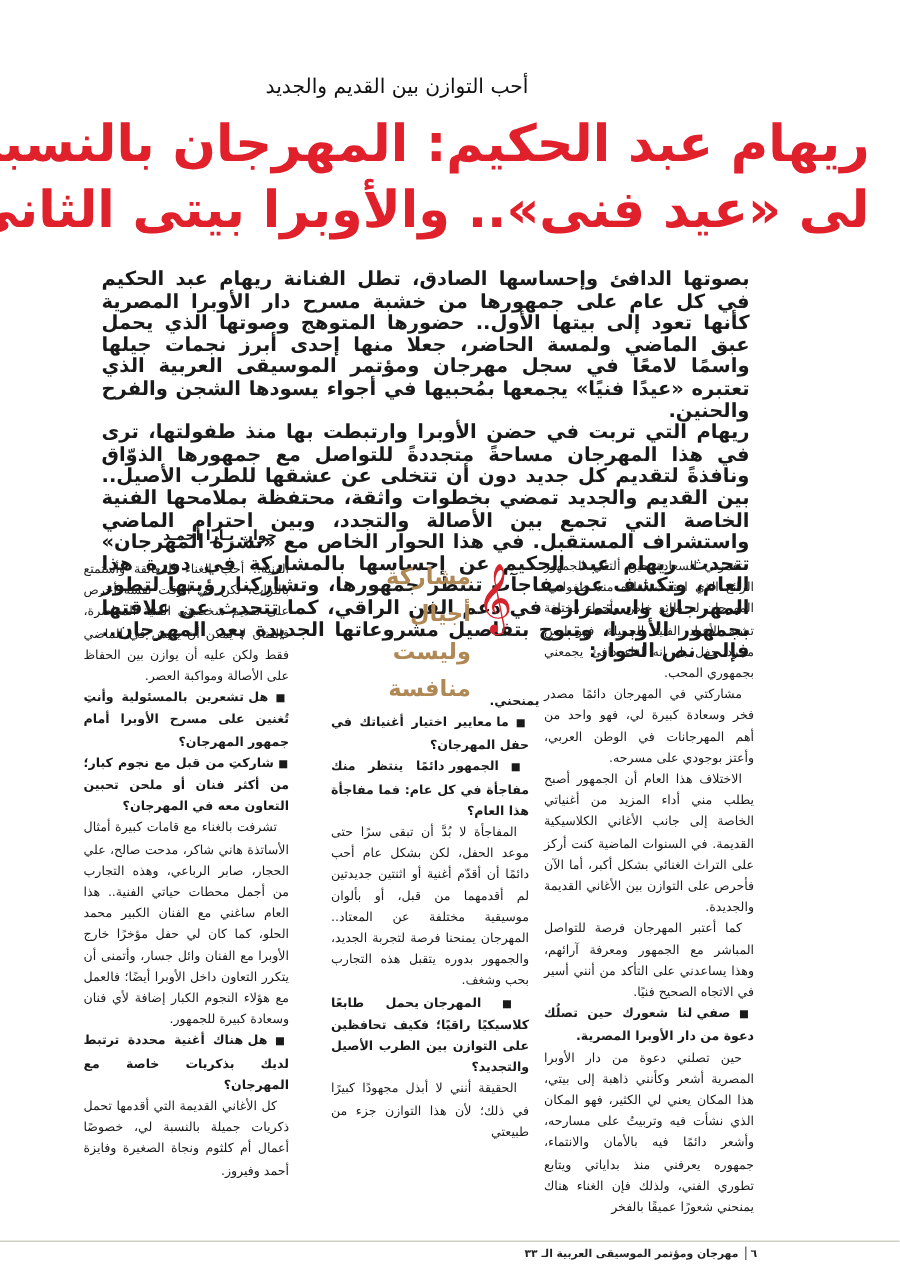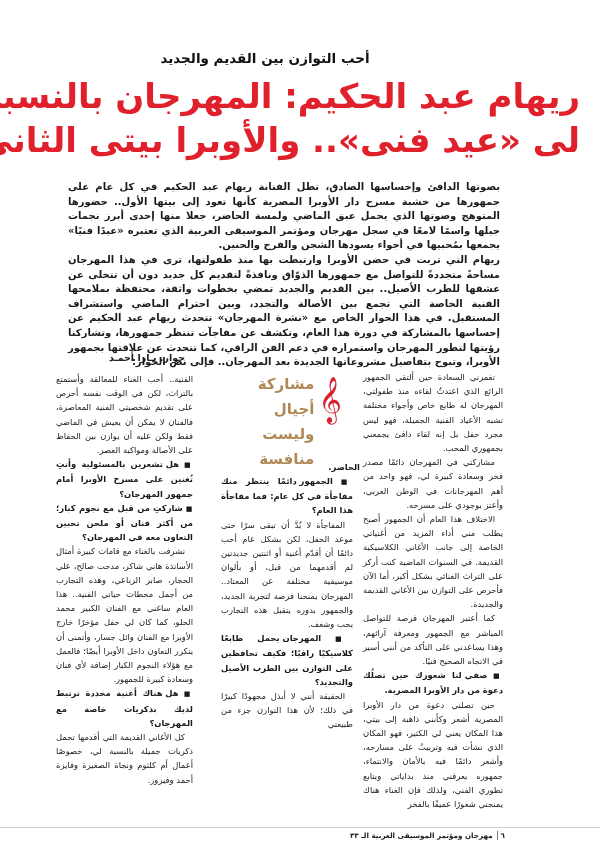--- a/index.html
+++ b/index.html
@@ -1,32 +1,32 @@
 <!DOCTYPE html>
 <html><head>
   <meta charset="utf-8">
   <style>
     * { box-sizing: border-box; margin: 0; padding: 0; }
     html, body { width: 600px; height: 847px; background: #ffffff; overflow: hidden; }
     body { font-family: "DejaVu Sans", "Liberation Sans", sans-serif; color: #1a1a1a; position: relative; direction: rtl; }
 
     .kicker {
       position: absolute; top: 50px; right: 205px; width: 260px;
-      font-size: 13.5px; font-weight: bold; color: #111; text-align: center;
+      font-size: 13.5px; font-weight: normal; color: #111; text-align: center;
     }
     .headline {
       position: absolute; top: 74px; left: 20px; right: 20px;
       color: #e0202b; font-weight: bold; text-align: center;
       font-size: 34px; line-height: 44px;
     }
     .headline div { white-space: nowrap; }
 
     .intro {
       position: absolute; top: 180px; left: 68px; right: 100px;
-      font-size: 10px; line-height: 14.6px; font-weight: bold; text-align: justify;
+      font-size: 13px; line-height: 14.6px; font-weight: bold; text-align: justify;
     }
     .intro p { margin: 0; }
     .byline {
       position: absolute; top: 352px; left: 85px; width: 100px;
       font-size: 9.5px; font-weight: bold; 
     }
 
     .col { position: absolute; font-size: 8.4px; line-height: 14.2px; text-align: justify; }
     .col p { margin: 0; text-indent: 8px; }
     .col .q { font-weight: bold; text-indent: 0; }
@@ -84,22 +84,23 @@
   </div>
 
 <div class="pullquote">
   <div class="clef" style="color: rgb(214, 36, 46);">𝄞</div>
   <div class="pullquote-text" style="color: rgb(176, 136, 85);">
     <div>مشاركة أجيال</div>
     <div>وليست منافسة</div>
   </div>
 </div>
 
-<div class="mid-lead">الحاضر.</div>
+<div class="mid-lead">يمنحني.</div>
 <div class="col col-mid" id="col-mid">
+    <p class="q">ما معايير اختيار أغنياتك في حفل المهرجان؟</p>
     <p class="q">الجمهور دائمًا ينتظر منك مفاجأة في كل عام: فما مفاجأة هذا العام؟</p>
     <p class="">المفاجأة لا بُدَّ أن تبقى سرًا حتى موعد الحفل، لكن بشكل عام أحب دائمًا أن أقدّم أغنية أو اثنتين جديدتين لم أقدمهما من قبل، أو بألوان موسيقية مختلفة عن المعتاد.. المهرجان يمنحنا فرصة لتجربة الجديد، والجمهور بدوره يتقبل هذه التجارب بحب وشغف.</p>
     <p class="q">المهرجان يحمل طابعًا كلاسيكيًا راقيًا؛ فكيف تحافظين على التوازن بين الطرب الأصيل والتجديد؟</p>
     <p class="">الحقيقة أنني لا أبذل مجهودًا كبيرًا في ذلك؛ لأن هذا التوازن جزء من طبيعتي</p>
   </div>
 <div class="col col-left" id="col-left">
     <p class="" style="text-indent: 0px;">الفنية.. أحب الغناء للمعالقة وأستمتع بالتراث، لكن في الوقت نفسه أحرص على تقديم شخصيتي الفنية المعاصرة، فالفنان لا يمكن أن يعيش في الماضي فقط ولكن عليه أن يوازن بين الحفاظ على الأصالة ومواكبة العصر.</p>
     <p class="q">هل تشعرين بالمسئولية وأنتِ تُغنين على مسرح الأوبرا أمام جمهور المهرجان؟</p>
     <p class="q">شاركتِ من قبل مع نجوم كبار؛ من أكثر فنان أو ملحن تحبين التعاون معه في المهرجان؟</p>
     <p class="">تشرفت بالغناء مع قامات كبيرة أمثال الأساتذة هاني شاكر، مدحت صالح، علي الحجار، صابر الرباعي، وهذه التجارب من أجمل محطات حياتي الفنية.. هذا العام ساغني مع الفنان الكبير محمد الحلو، كما كان لي حفل مؤخرًا خارج الأوبرا مع الفنان وائل جسار، وأتمنى أن يتكرر التعاون داخل الأوبرا أيضًا؛ فالعمل مع هؤلاء النجوم الكبار إضافة لأي فنان وسعادة كبيرة للجمهور.</p>

